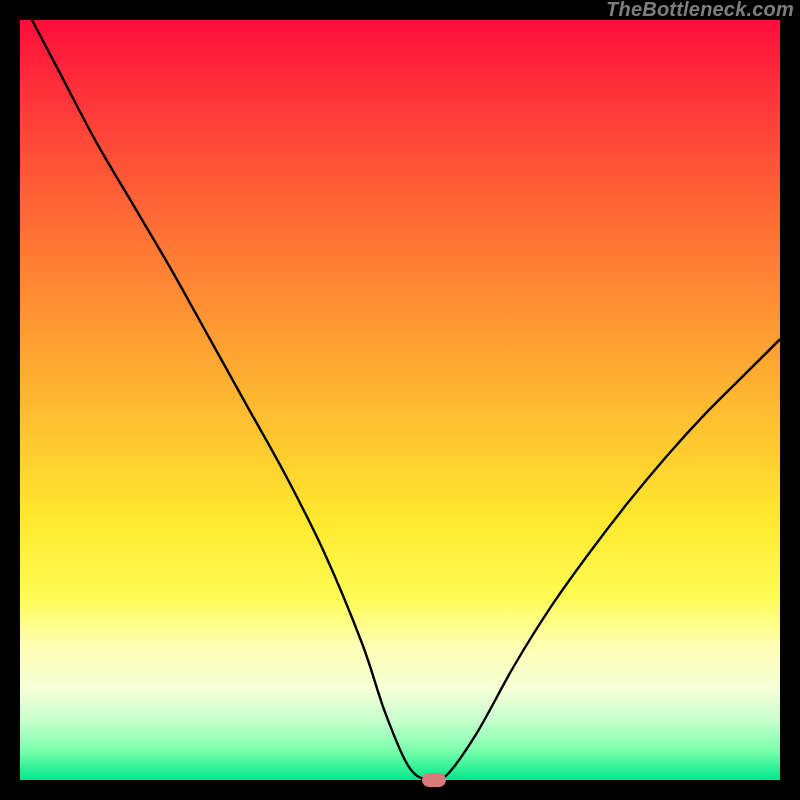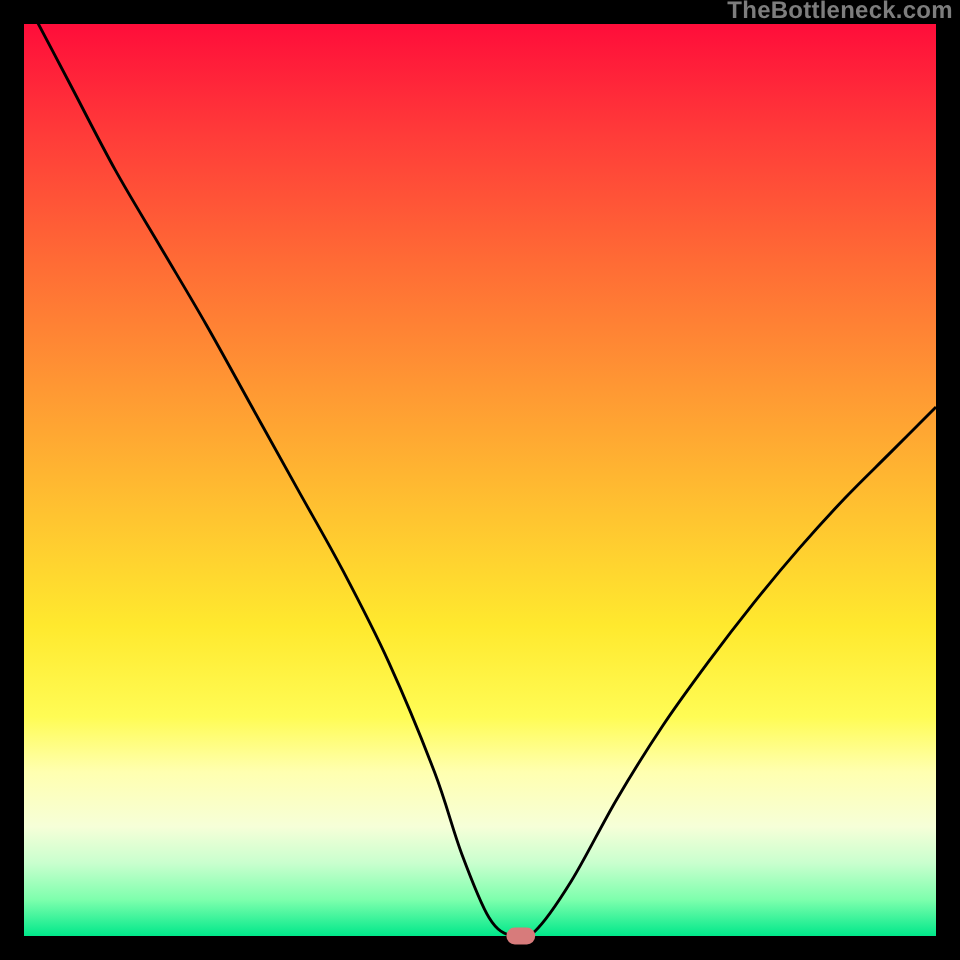--- a/index.html
+++ b/index.html
@@ -2,20 +2,21 @@
 <html><head>
 <meta charset="utf-8">
 <style>
   * { margin: 0; padding: 0; box-sizing: border-box; }
   html, body { width: 800px; height: 800px; overflow: hidden; }
   .stage {
     position: relative;
     width: 800px;
     height: 800px;
     background: #000;
+    font-style: italic;
   }
   .plot-area {
     position: absolute;
     left: 20px;
     top: 20px;
     width: 760px;
     height: 760px;
     background: linear-gradient(
       to bottom,
       #ff0d3a 0%,

